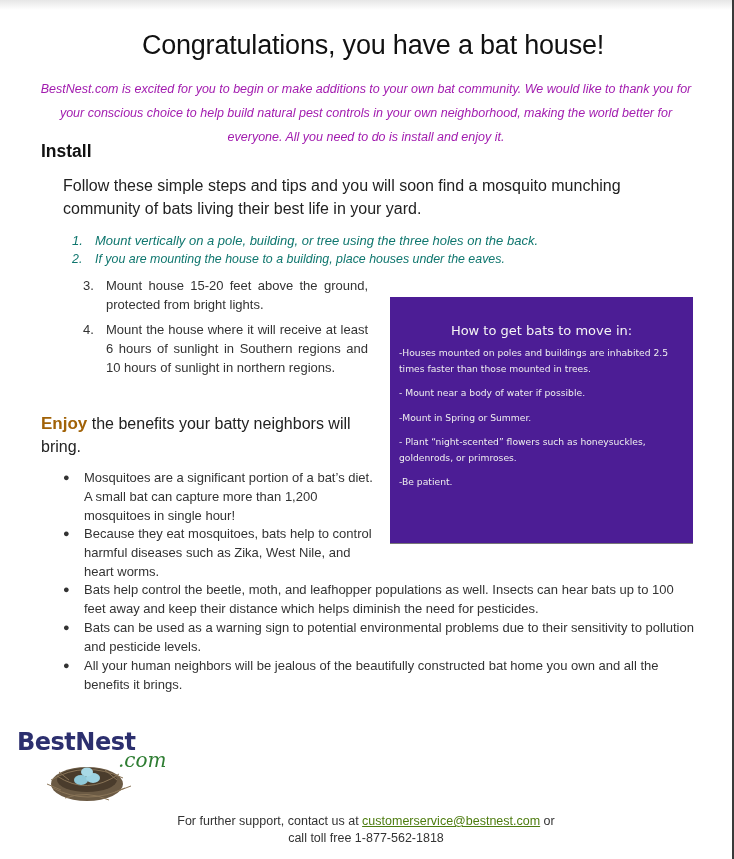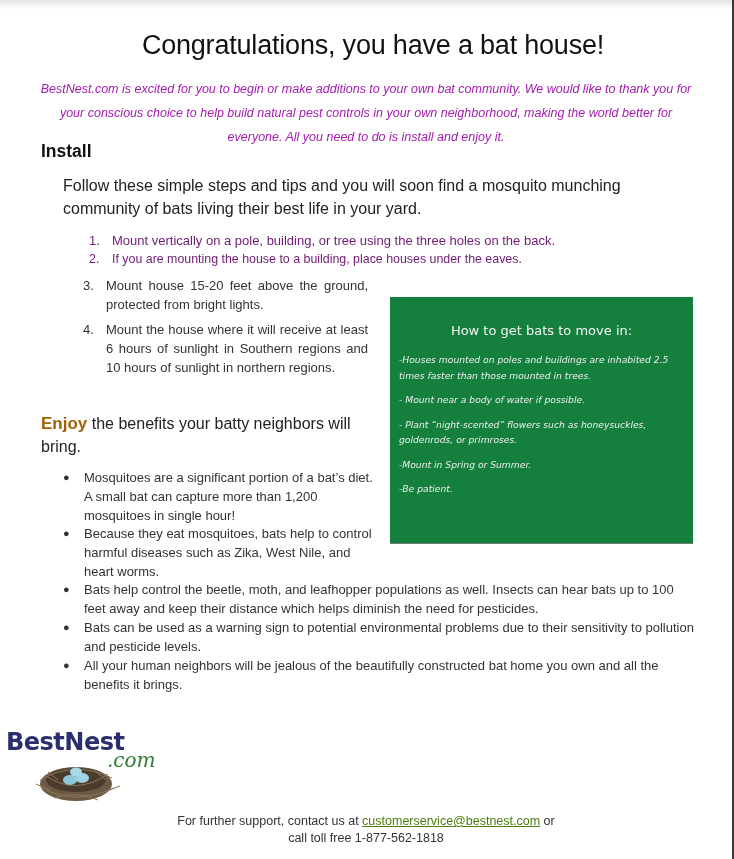--- a/index.html
+++ b/index.html
@@ -28,56 +28,56 @@
     font-size: 12.5px; font-style: italic; line-height: 24px; color: #a21caf;
   }
   .h-install {
     position: absolute; left: 41px; top: 141px; font-size: 17.5px; font-weight: bold; color: #111;
   }
   .lead {
     position: absolute; left: 63px; top: 174px; width: 620px;
     font-size: 16px; line-height: 23px; color: #222;
   }
   .ol-row {
-    position: absolute; left: 89px; font-size: 13px; color: #701a75; line-height: 19px;
+    position: absolute; left: 72px; font-size: 13px; color: #0f766e; line-height: 19px; font-style: italic;
   }
   .ol-row .num { display: inline-block; width: 23px; }
   .step-narrow {
     position: absolute; left: 83px; width: 290px; font-size: 13px; color: #333; line-height: 19px;
     display: flex;
   }
   .step-narrow .num { width: 23px; flex: none; }
   .step-narrow .txt { width: 262px; text-align: justify; }
 
   .tips-box {
     position: absolute; left: 390px; top: 297px; width: 303px; height: 246px;
-    background: #15803d; color: #f2f2f2; border-bottom: 1px solid #777;
+    background: #4c1d95; color: #f2f2f2; border-bottom: 1px solid #777;
     font-family: "DejaVu Sans", sans-serif;
   }
   .tips-title {
     position: absolute; left: 0; top: 26px; width: 303px; text-align: center;
     font-size: 13px; color: #f5f5f5;
   }
-  .tips-list { position: absolute; left: 9px; top: 55px; width: 290px; font-style: italic; }
+  .tips-list { position: absolute; left: 9px; top: 48px; width: 290px; }
   .tip { font-size: 9.2px; line-height: 15.5px; margin-bottom: 9px; color: #eee; }
 
   .enjoy {
     position: absolute; left: 41px; top: 412px; width: 320px;
     font-size: 16px; line-height: 23px; color: #222;
   }
   .enjoy b { font-weight: bold; font-size: 17px; color: #a16207; }
 
   .ul-item {
     position: absolute; left: 63px; font-size: 13px; line-height: 19px; color: #333; display: flex;
   }
   .ul-item .dot { width: 21px; flex: none; font-size: 11px; }
   .ul-item.narrow .txt { width: 290px; }
   .ul-item.wide .txt { width: 610px; }
 
-  .logo { position: absolute; left: 4px; top: 728px; width: 150px; height: 80px; }
+  .logo { position: absolute; left: 15px; top: 728px; width: 150px; height: 80px; }
   .logo-text {
     position: absolute; left: 2px; top: 0; font-size: 24px; font-weight: bold; color: #2c2f6e;
     font-family: "DejaVu Sans", sans-serif; letter-spacing: -0.5px;
   }
   .logo-com {
     position: absolute; left: 103px; top: 20px; font-size: 20px; font-style: italic; color: #2e7d32;
     font-family: "DejaVu Serif", serif;
     text-align: center;
   }
   .nest { position: absolute; left: 30px; top: 22px; }
@@ -117,22 +117,22 @@
   <div class="step-narrow" style="top:320px;">
     <span class="num">4.</span>
       <span class="txt">Mount the house where it will receive at least 6 hours of sunlight in Southern regions and 10 hours of sunlight in northern regions.</span>
   </div>
 
   <div class="tips-box">
     <div class="tips-title">How to get bats to move in:</div>
     <div class="tips-list">
       <div class="tip">-Houses mounted on poles and buildings are inhabited 2.5 times faster than those mounted in trees.</div>
       <div class="tip">- Mount near a body of water if possible.</div>
+      <div class="tip">-Mount in Spring or Summer.</div>
       <div class="tip">- Plant “night-scented” flowers such as honeysuckles, goldenrods, or primroses.</div>
-      <div class="tip">-Mount in Spring or Summer.</div>
       <div class="tip">-Be patient.</div>
     </div>
   </div>
 
   <div class="enjoy">
     <b>Enjoy</b><span> the benefits your batty neighbors will bring.</span>
   </div>
 
   <div class="ul-item narrow" style="top:468px;">
     <span class="dot">●</span>

